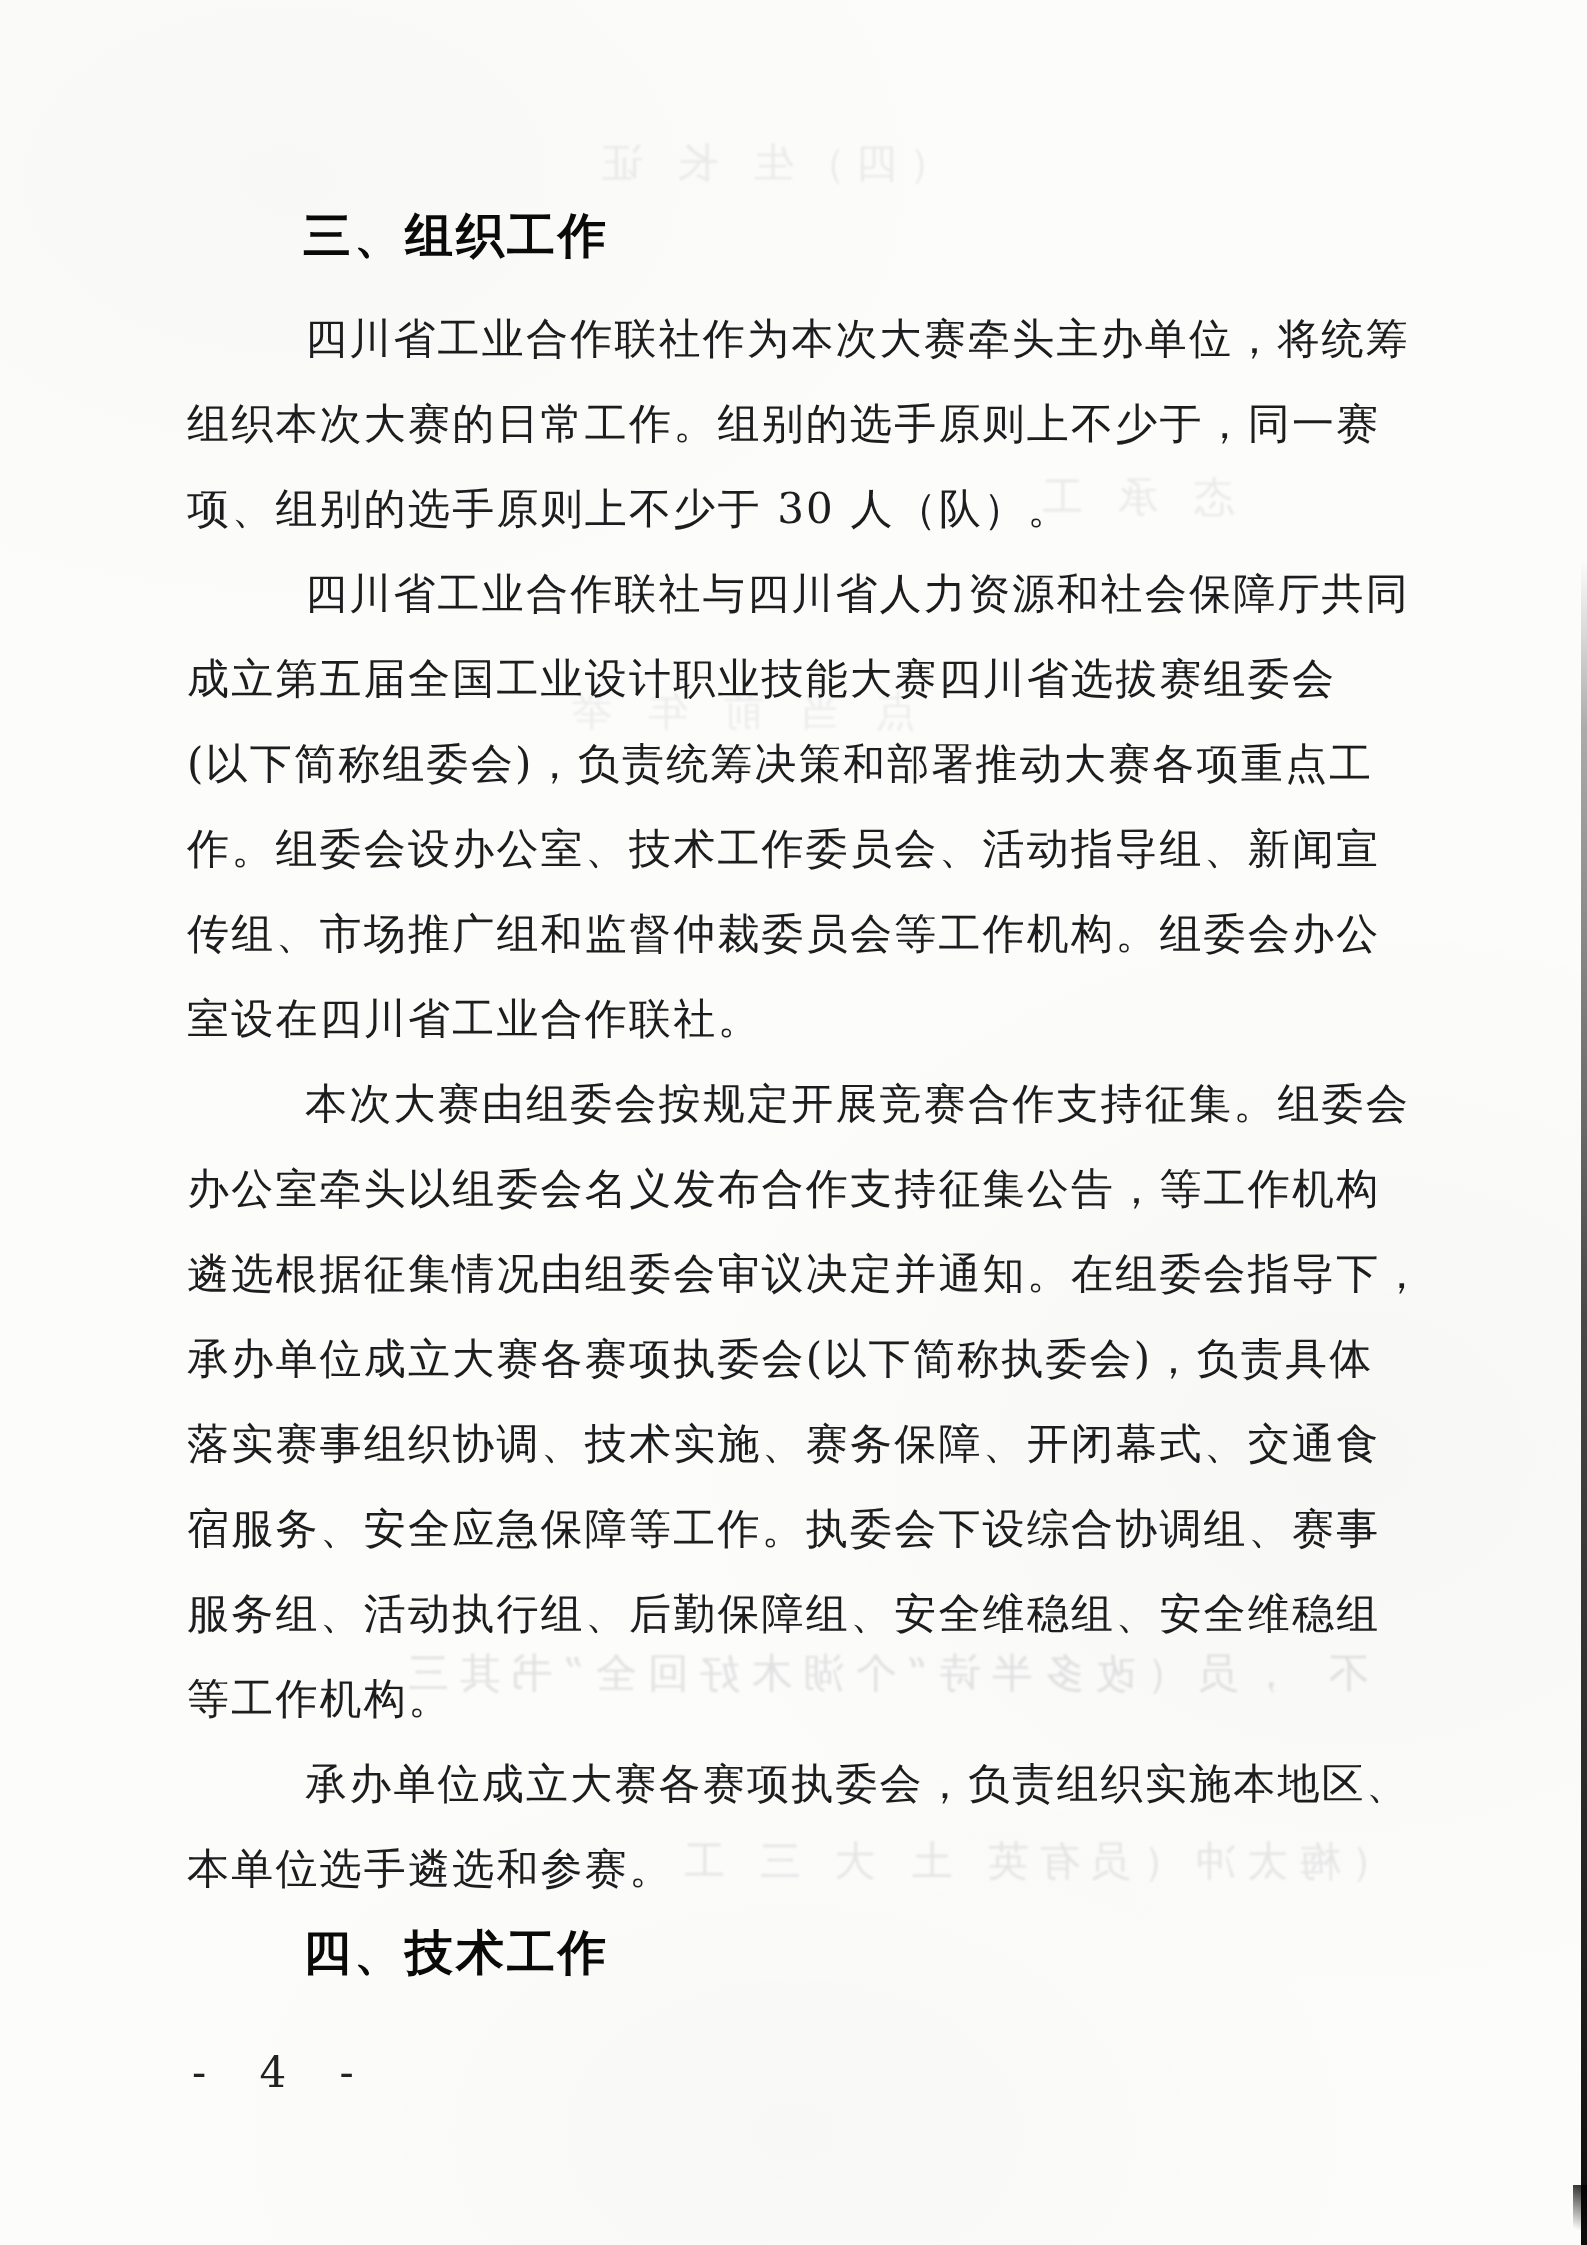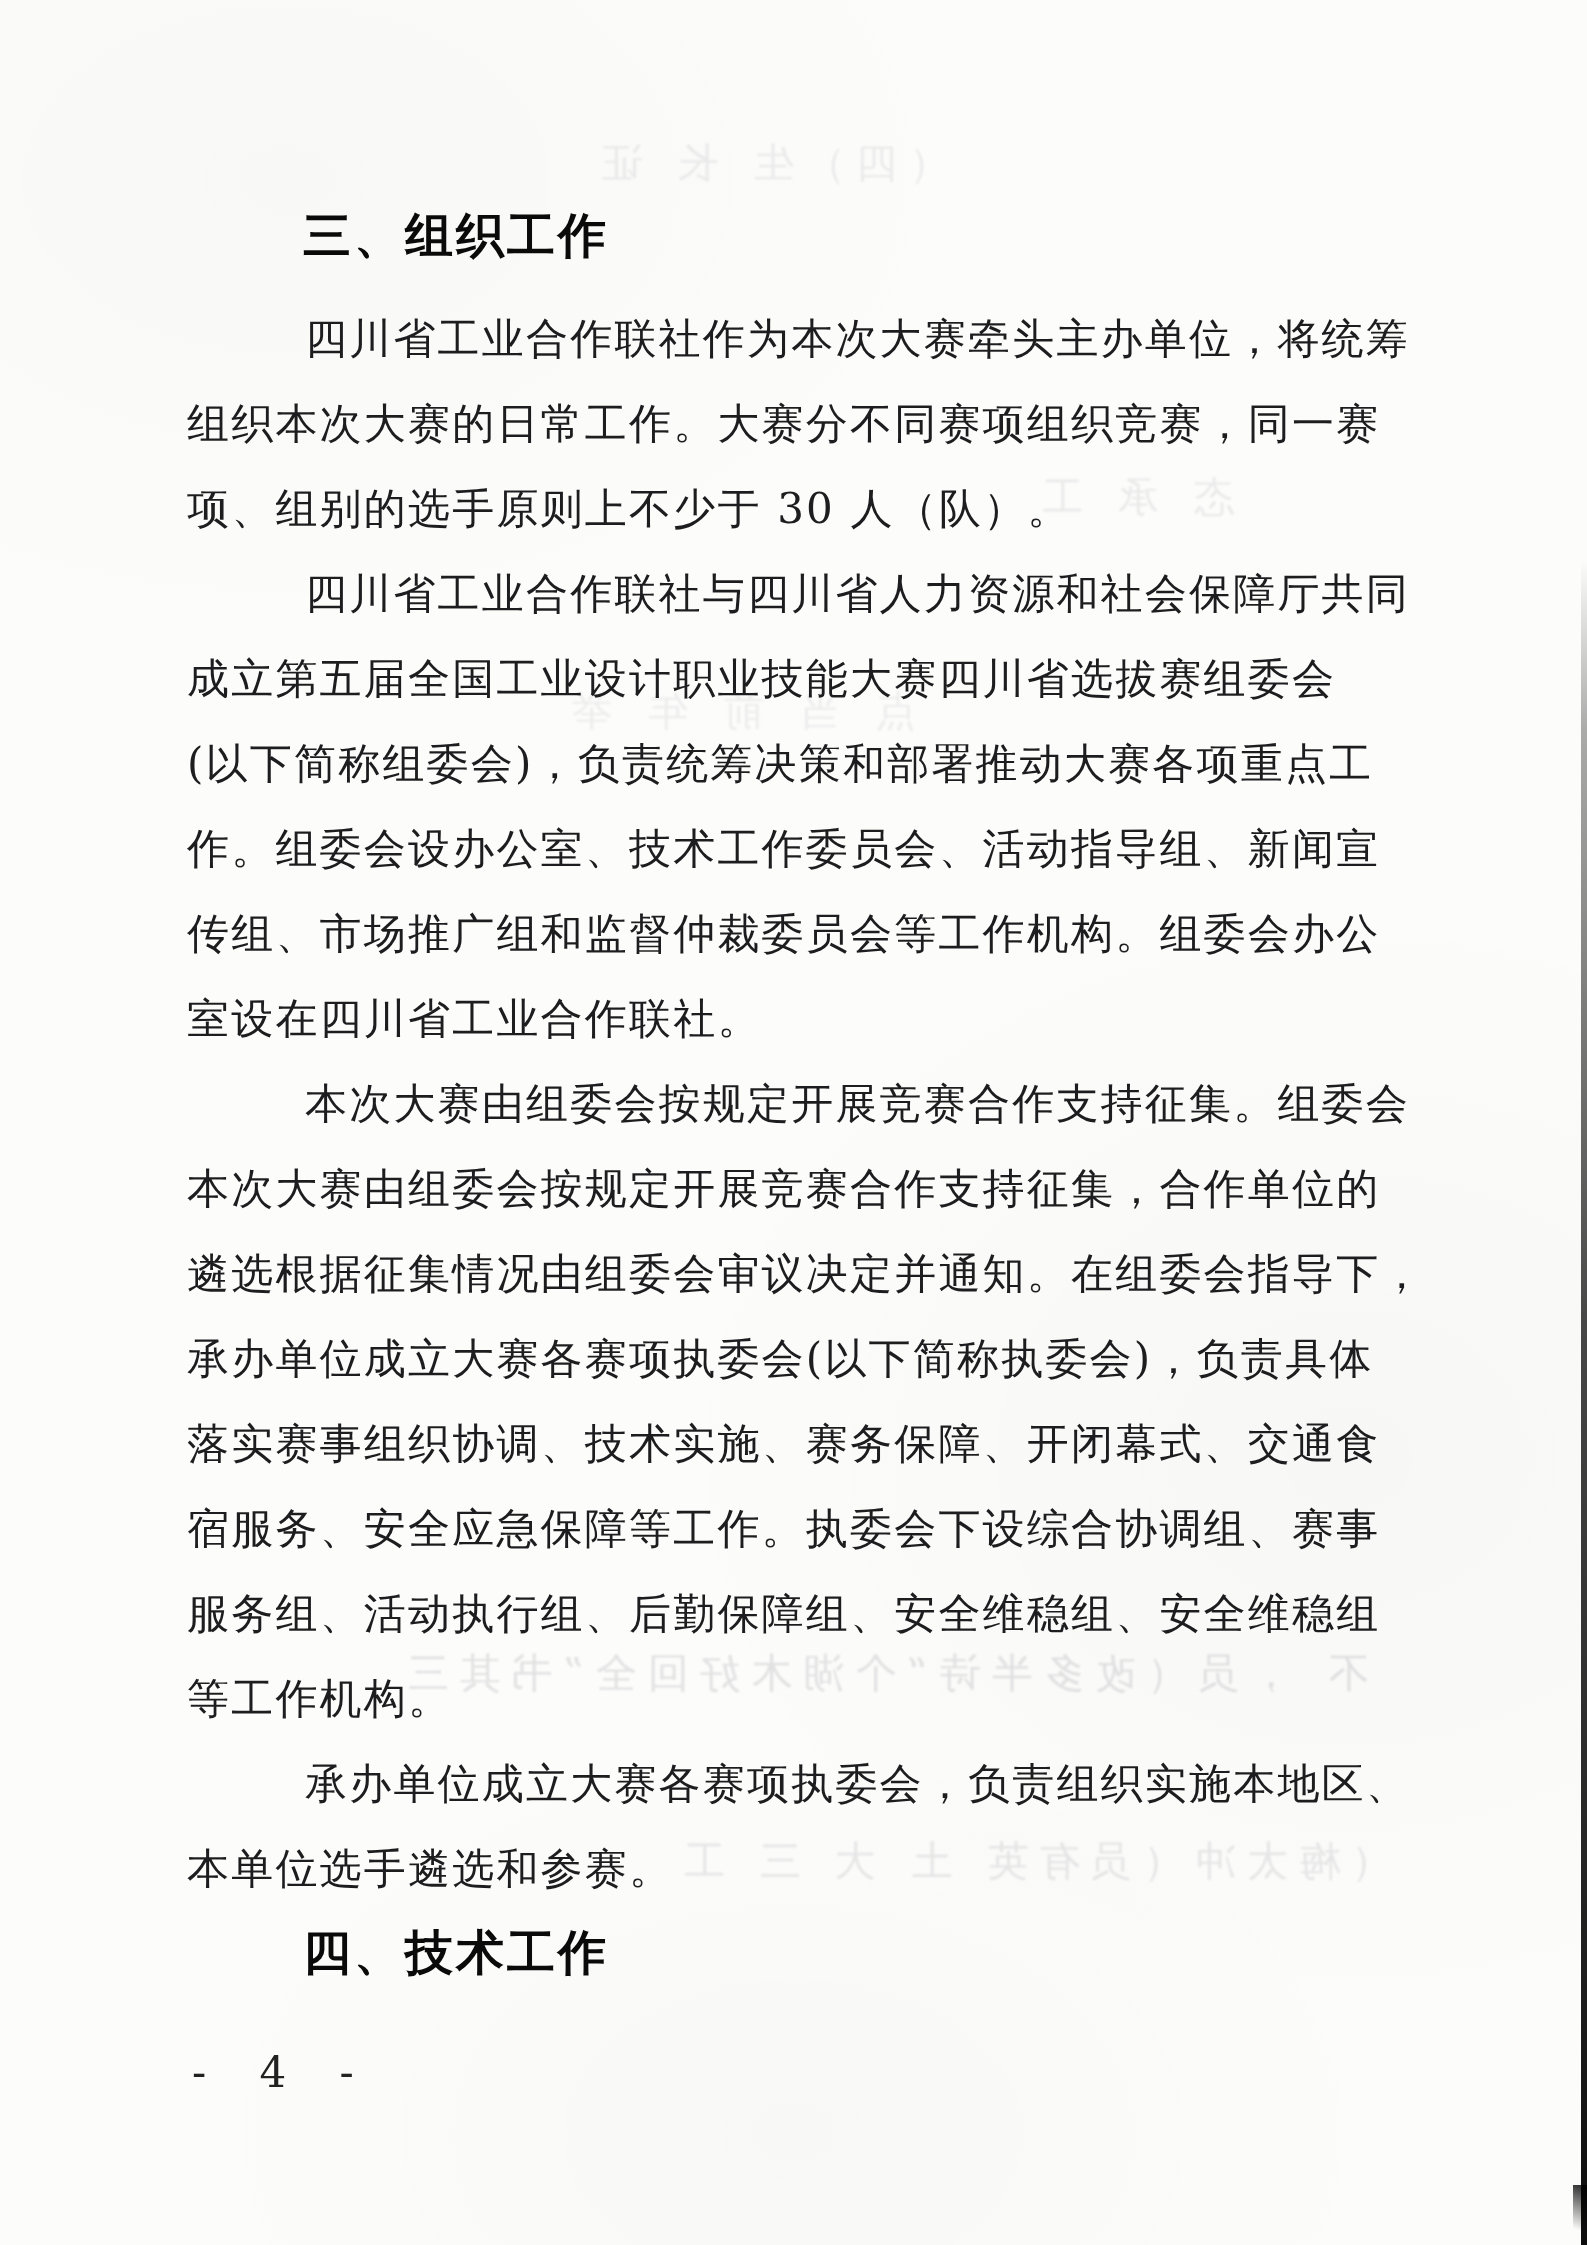--- a/index.html
+++ b/index.html
@@ -116,36 +116,36 @@
   <div class="bleed bleed-2">点 当 前 年 举</div>
   <div class="bleed bleed-3">不 ，员（改多半诗“个湖木好回全”书其三</div>
   <div class="bleed bleed-4">（梅太冲（员有英 土 大 三 工</div>
 
   <div class="heading heading-3">三、组织工作</div>
 
   <div class="body-text">
 
     <div class="para">
       <div class="line indent">四川省工业合作联社作为本次大赛牵头主办单位，将统筹</div>
-      <div class="line">组织本次大赛的日常工作。大赛分不同赛项组织竞赛，同一赛</div>
+      <div class="line">组织本次大赛的日常工作。组别的选手原则上不少于，同一赛</div>
       <div class="line">项、组别的选手原则上不少于 30 人（队）。</div>
     </div>
 
     <div class="para">
       <div class="line indent">四川省工业合作联社与四川省人力资源和社会保障厅共同</div>
       <div class="line">成立第五届全国工业设计职业技能大赛四川省选拔赛组委会</div>
       <div class="line">(以下简称组委会)，负责统筹决策和部署推动大赛各项重点工</div>
       <div class="line">作。组委会设办公室、技术工作委员会、活动指导组、新闻宣</div>
       <div class="line">传组、市场推广组和监督仲裁委员会等工作机构。组委会办公</div>
       <div class="line">室设在四川省工业合作联社。</div>
     </div>
 
     <div class="para">
       <div class="line indent">本次大赛由组委会按规定开展竞赛合作支持征集。组委会</div>
-      <div class="line">本次大赛由组委会按规定开展竞赛合作支持征集，合作单位的</div>
+      <div class="line">办公室牵头以组委会名义发布合作支持征集公告，等工作机构</div>
       <div class="line">遴选根据征集情况由组委会审议决定并通知。在组委会指导下，</div>
       <div class="line">承办单位成立大赛各赛项执委会(以下简称执委会)，负责具体</div>
       <div class="line">落实赛事组织协调、技术实施、赛务保障、开闭幕式、交通食</div>
       <div class="line">宿服务、安全应急保障等工作。执委会下设综合协调组、赛事</div>
       <div class="line">服务组、活动执行组、后勤保障组、安全维稳组、安全维稳组</div>
       <div class="line">等工作机构。</div>
     </div>
 
     <div class="para">
       <div class="line indent">承办单位成立大赛各赛项执委会，负责组织实施本地区、</div>

